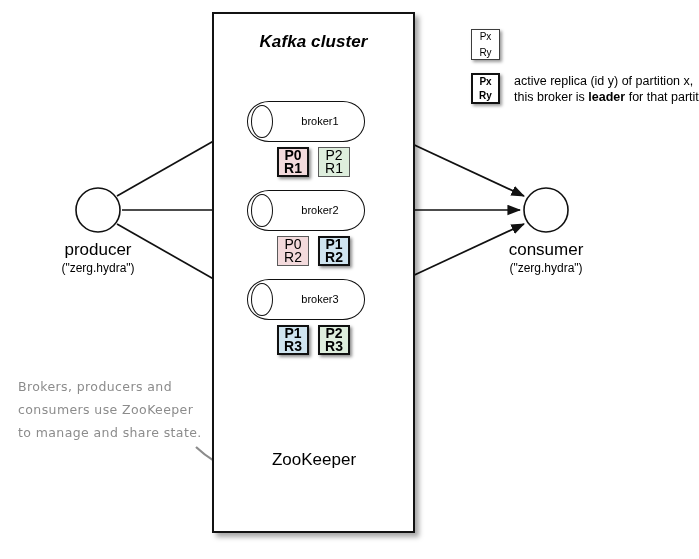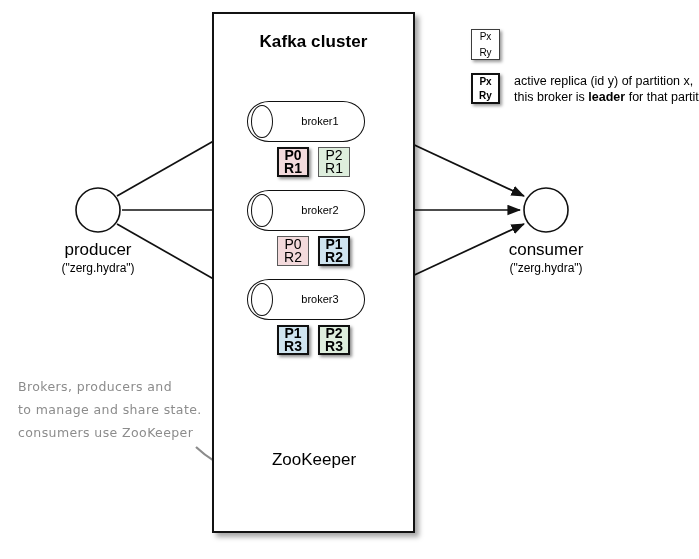--- a/index.html
+++ b/index.html
@@ -36,20 +36,21 @@
   }
   .cluster-title {
     left: 212px;
     top: 32px;
     width: 203px;
     text-align: center;
     font-size: 17px;
     font-weight: bold;
     color: #000;
     letter-spacing: 0.1px;
+    font-style: italic;
   }
 
   
   .broker {
     width: 118px;
     height: 41px;
     box-sizing: border-box;
   }
   .broker .body {
     position: absolute;
@@ -264,22 +265,22 @@
     <div class="sub">("zerg.hydra")</div>
   </div>
 
   <div class="abs node-label" style="left:486px; top:240px; width:120px;">
     <div class="main">consumer</div>
     <div class="sub">("zerg.hydra")</div>
   </div>
 
   <div class="abs note">
     <div>Brokers, producers and</div>
+    <div>consumers use ZooKeeper</div>
     <div>to manage and share state.</div>
-    <div>consumers use ZooKeeper</div>
   </div>
 
   <div class="abs legend-item" style="left:471px; top:29px;">
     <div class="legend-chip">
       <span>Px</span>
       <span>Ry</span>
     </div>
   </div>
 
   <div class="abs legend-item" style="left:471px; top:73px;">

